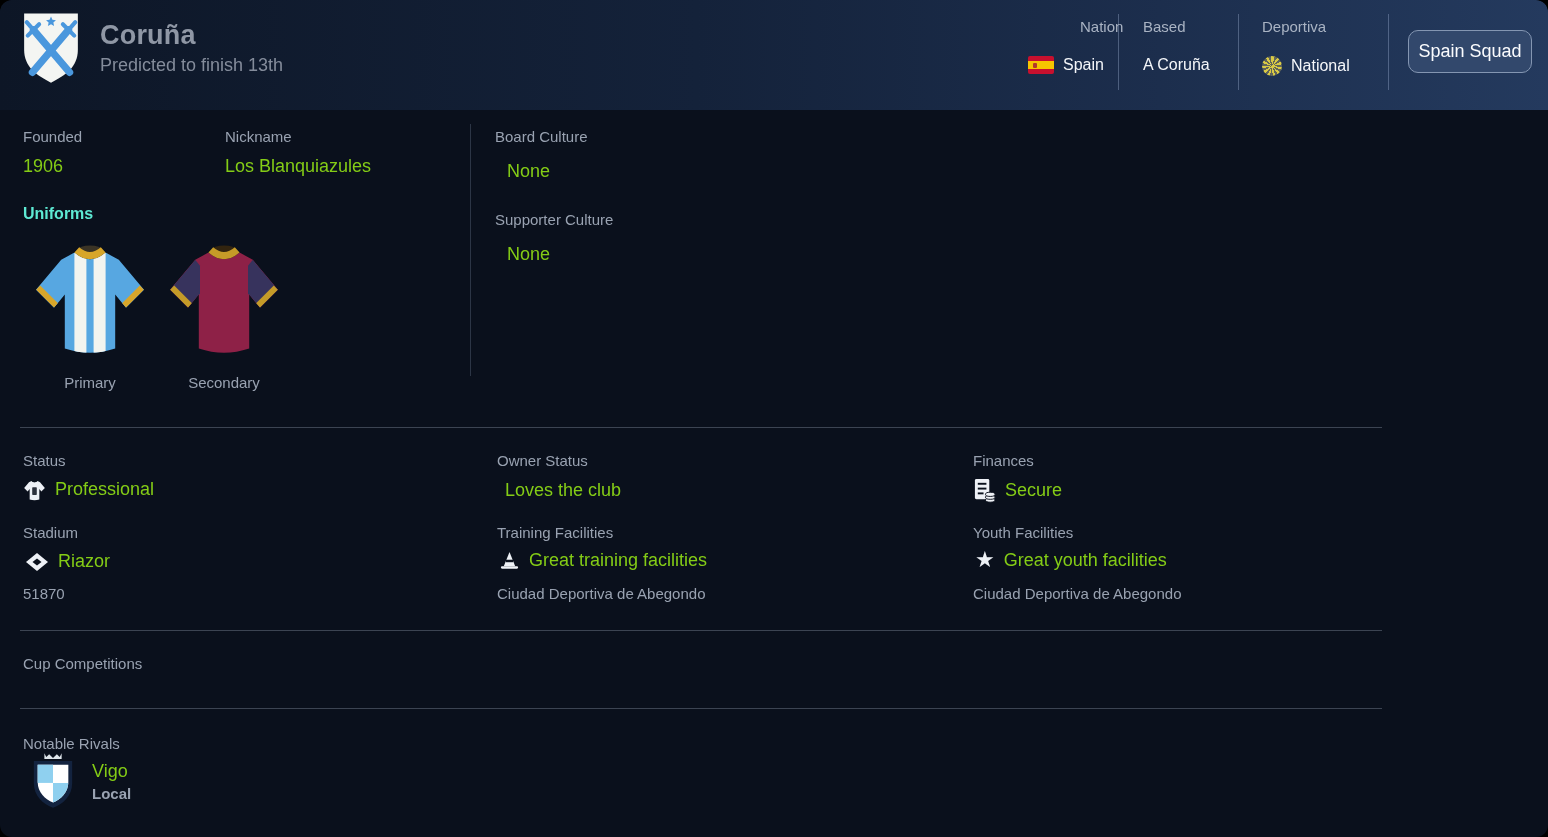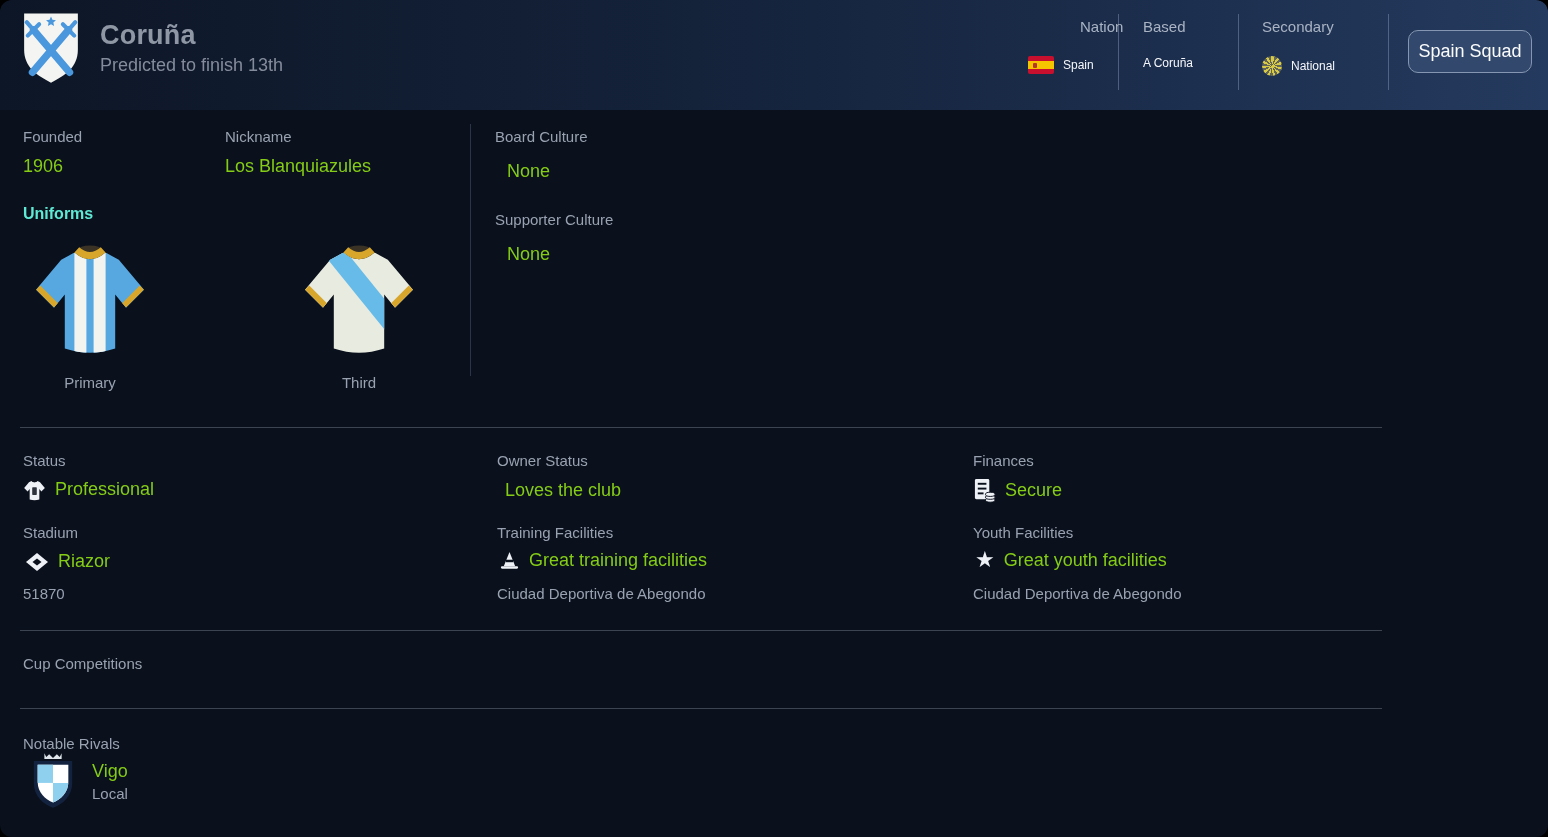--- a/index.html
+++ b/index.html
@@ -12,21 +12,21 @@
   .abs{position:absolute;}
   
   .header{
     position:absolute;left:0;top:0;width:1548px;height:110px;
     background:linear-gradient(90deg,#0d1626 0%,#14223a 45%,#1c2e4d 75%,#243a5e 100%);
     border-radius:12px 12px 0 0;
   }
   .club-title{font-size:27px;font-weight:bold;color:#8f97a5;letter-spacing:.2px;}
   .club-sub{font-size:18px;color:#848c9b;}
   .hcol-label{font-size:15px;color:#a9b3c3;}
-  .hcol-value{font-size:12px;color:#f5f7fa;display:flex;align-items:center;gap:9px;}
+  .hcol-value{font-size:16px;color:#f5f7fa;display:flex;align-items:center;gap:9px;}
   .vdiv{width:1px;background:rgba(160,180,210,.38);}
   .flag{
     width:26px;height:18px;border-radius:2px;position:relative;flex:0 0 auto;
     background:linear-gradient(180deg,#c8102e 0 25%,#f6c500 25% 75%,#c8102e 75% 100%);
   }
   .flag:after{content:"";position:absolute;left:5px;top:7px;width:4px;height:5px;background:#b3382a;border-radius:1px;}
   .rep-wheel{
     width:20px;height:20px;border-radius:50%;flex:0 0 auto;
     background:repeating-conic-gradient(#d9ca45 0deg 16deg,#61655a 16deg 32deg);
   }
@@ -78,21 +78,21 @@
 
     <div class="abs vdiv" style="left:1118px;top:14px;height:76px;"></div>
 
     <div class="abs hcol-label" style="left:1143px;top:18px;">Based</div>
     <div class="abs hcol-value" style="left:1143px;top:56px;">
       <span>A Coruña</span>
     </div>
 
     <div class="abs vdiv" style="left:1238px;top:14px;height:76px;"></div>
 
-    <div class="abs hcol-label" style="left:1262px;top:18px;">Secondary</div>
+    <div class="abs hcol-label" style="left:1262px;top:18px;">Deportiva</div>
     <div class="abs hcol-value" style="left:1262px;top:56px;">
       <span class="rep-wheel"></span>
       <span>National</span>
     </div>
 
     <div class="abs vdiv" style="left:1388px;top:14px;height:76px;"></div>
 
     <button class="btn-view-squad">Spain Squad</button>
   </div>
 
@@ -125,39 +125,40 @@
         <rect x="53" y="6" width="10" height="94" fill="#f3f4ef"></rect>
         <polygon points="5,44 20,59 23.5,55.5 8.5,40.5" fill="#d8a62a"></polygon>
         <polygon points="95,44 80,59 76.5,55.5 91.5,40.5" fill="#d8a62a"></polygon>
       </g>
       <ellipse cx="50" cy="11" rx="10" ry="4" fill="#3a3325"></ellipse>
       <path d="M37,13 Q50,24 63,13 L59,8.5 Q50,16.5 41,8.5 Z" fill="#d8a62a"></path>
     </svg>
     <div class="kit-label">Primary</div>
   </div>
 
-
-  <div class="kit" style="left:297px;top:228px;">
+  <div class="kit" style="left:162px;top:228px;">
     <svg width="120" height="138" viewBox="0 0 100 100">
       <defs>
-          <clipPath id="kclipC">
+          <clipPath id="kclipB">
             <path d="M37,13 L26,19 L5,44 L20,59 L29,48 L29,93 Q50,100 71,93 L71,48 L80,59 L95,44 L74,19 L63,13 Q50,24 37,13 Z"></path>
           </clipPath>
         </defs>
-      <g clip-path="url(#kclipC)">
-        <rect x="0" y="0" width="100" height="100" fill="#e8ebe0"></rect>
-        <line x1="24" y1="6" x2="92" y2="90" stroke-width="16" stroke="#66bbe8"></line>
-        <polygon points="5,44 20,59 23.5,55.5 8.5,40.5" fill="#d8a62a"></polygon>
-        <polygon points="95,44 80,59 76.5,55.5 91.5,40.5" fill="#d8a62a"></polygon>
-      </g>
-      <ellipse cx="50" cy="11" rx="10" ry="4" fill="#3a3325"></ellipse>
-      <path d="M37,13 Q50,24 63,13 L59,8.5 Q50,16.5 41,8.5 Z" fill="#d8a62a"></path>
-    </svg>
-    <div class="kit-label">Third</div>
-  </div>
+      <g clip-path="url(#kclipB)">
+        <rect x="0" y="0" width="100" height="100" fill="#8e2147"></rect>
+        <polygon points="26,19 5,44 20,59 30,47 30,24" fill="#37335d"></polygon>
+        <polygon points="74,19 95,44 80,59 70,47 70,24" fill="#37335d"></polygon>
+        <polygon points="5,44 20,59 23.5,55.5 8.5,40.5" fill="#c59b28"></polygon>
+        <polygon points="95,44 80,59 76.5,55.5 91.5,40.5" fill="#c59b28"></polygon>
+      </g>
+      <ellipse cx="50" cy="11" rx="10" ry="4" fill="#32240f"></ellipse>
+      <path d="M37,13 Q50,24 63,13 L59,8.5 Q50,16.5 41,8.5 Z" fill="#c59b28"></path>
+    </svg>
+    <div class="kit-label">Secondary</div>
+  </div>
+
 
   <div class="hdiv" style="top:427px;"></div>
 
   <div class="abs label" style="left:23px;top:452px;">Status</div>
   <div class="abs icon-row" style="left:23px;top:478px;">
     <svg width="23" height="23" viewBox="0 0 100 100">
       <path d="M37,13 L26,19 L5,44 L20,59 L29,48 L29,93 Q50,100 71,93 L71,48 L80,59 L95,44 L74,19 L63,13 Q50,24 37,13 Z" fill="#eef1f6"></path>
       <path d="M37,13 Q50,24 63,13 L59,8.5 Q50,16.5 41,8.5 Z" fill="#0a101c"></path>
       <rect x="40" y="40" width="20" height="34" rx="3" fill="#0a101c" opacity="0.85"></rect>
     </svg>
@@ -226,17 +227,17 @@
       </g>
       <path d="M4,9 H44 V32 C44,46 34,54 24,58 C14,54 4,46 4,32 Z" fill="#13233f"></path>
       <path d="M8,13 H40 V31 C40,42 32,49 24,52.5 C16,49 8,42 8,31 Z" fill="#ffffff"></path>
       <g>
         <path d="M8,13 H24 V32 H8 Z" fill="#8fd0ef"></path>
         <path d="M24,32 H40 V31 C40,42 32,49 24,52.5 Z" fill="#8fd0ef"></path>
       </g>
     </svg>
     <div>
       <div class="value">Vigo</div>
-      <div class="subgrey" style="margin-top:3px;">Local</div>
+      <div class="subgrey" style="margin-top:3px;font-weight:bold;">Local</div>
     </div>
   </div>
 
 </div>
 
 </body></html>

